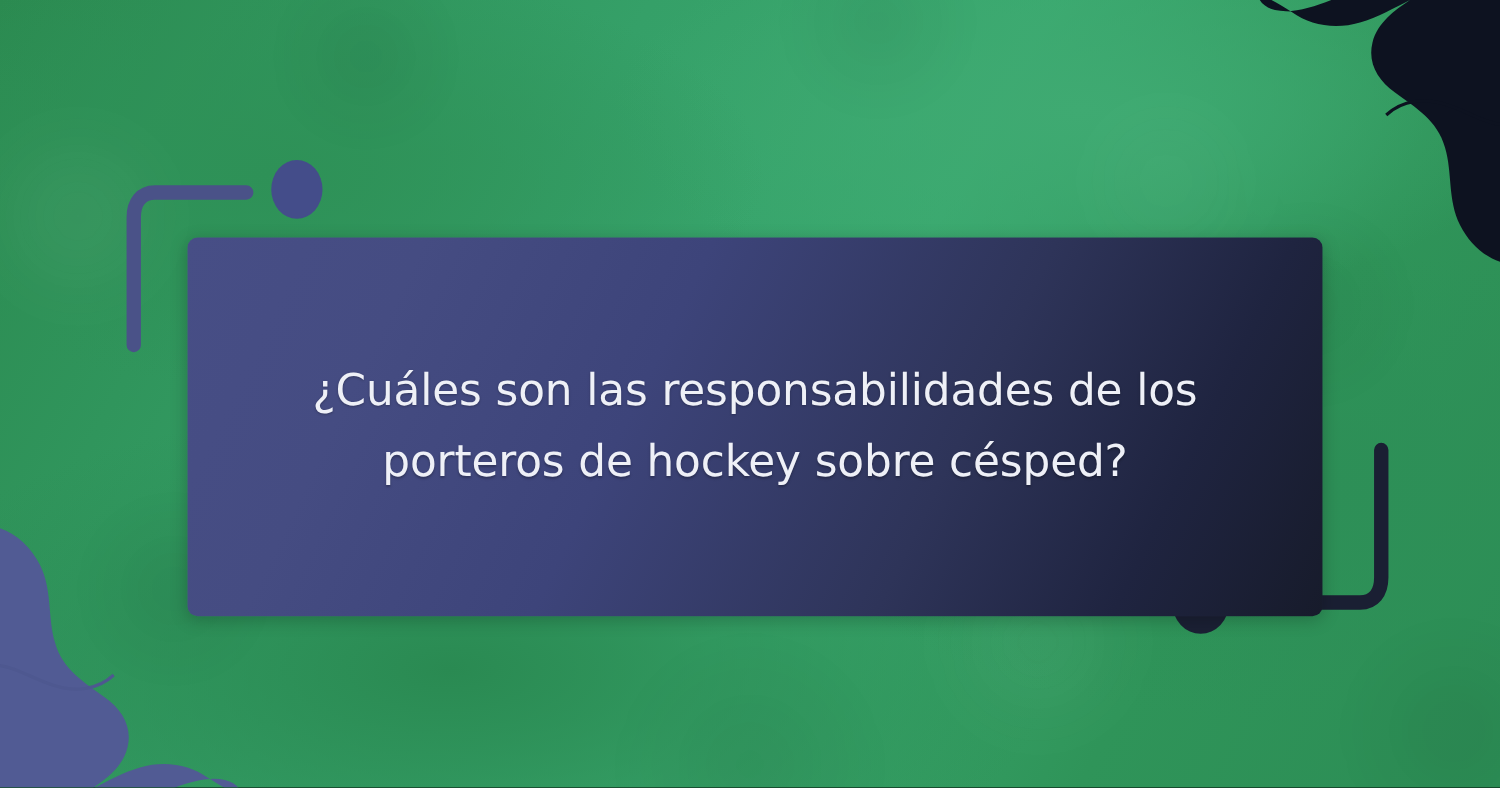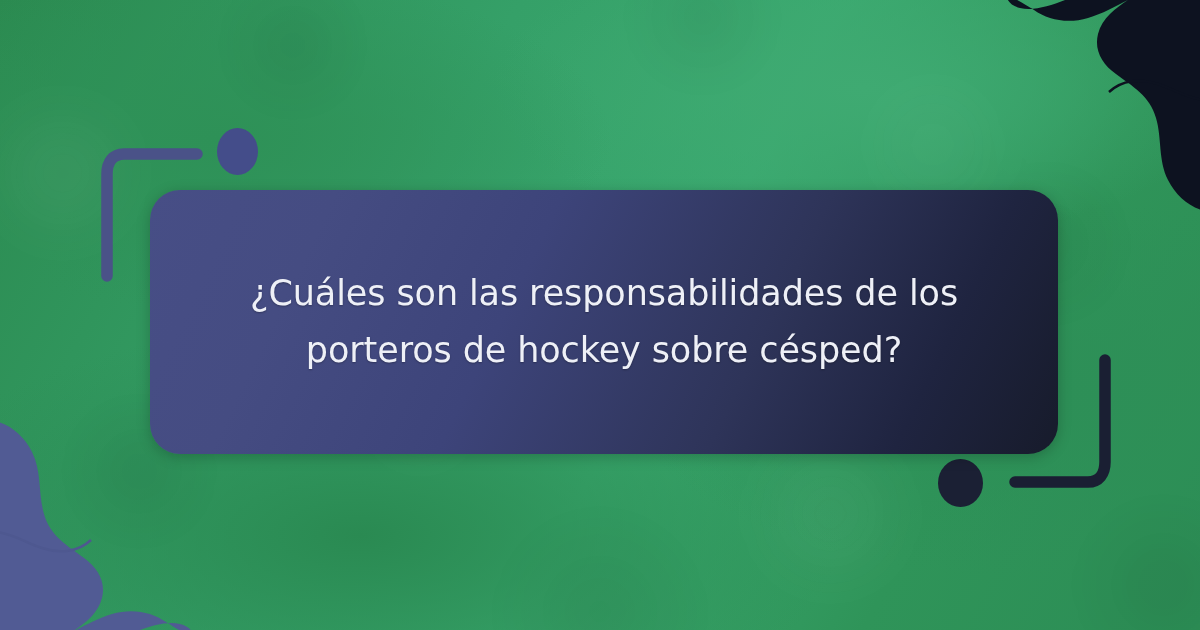--- a/index.html
+++ b/index.html
@@ -77,22 +77,22 @@
     width: 45px; height: 48px;
     background: #1b2034;
   }
 
   
   .card {
     position: absolute;
     left: 150px;
     top: 190px;
     width: 908px;
-    height: 264px;
-    border-radius: 30px;
+    height: 303px;
+    border-radius: 8px;
     background: linear-gradient(116deg, #474e86 0%, #454c82 18%, #3d447a 40%, #2e3459 66%, #1f2440 84%, #171b2b 100%);
     box-shadow: 0 3px 14px rgba(0,0,0,.22);
     display: flex;
     align-items: center;
     justify-content: center;
     box-sizing: border-box;
     padding: 0 54px;
   }
   .card-title {
     margin: 0;

